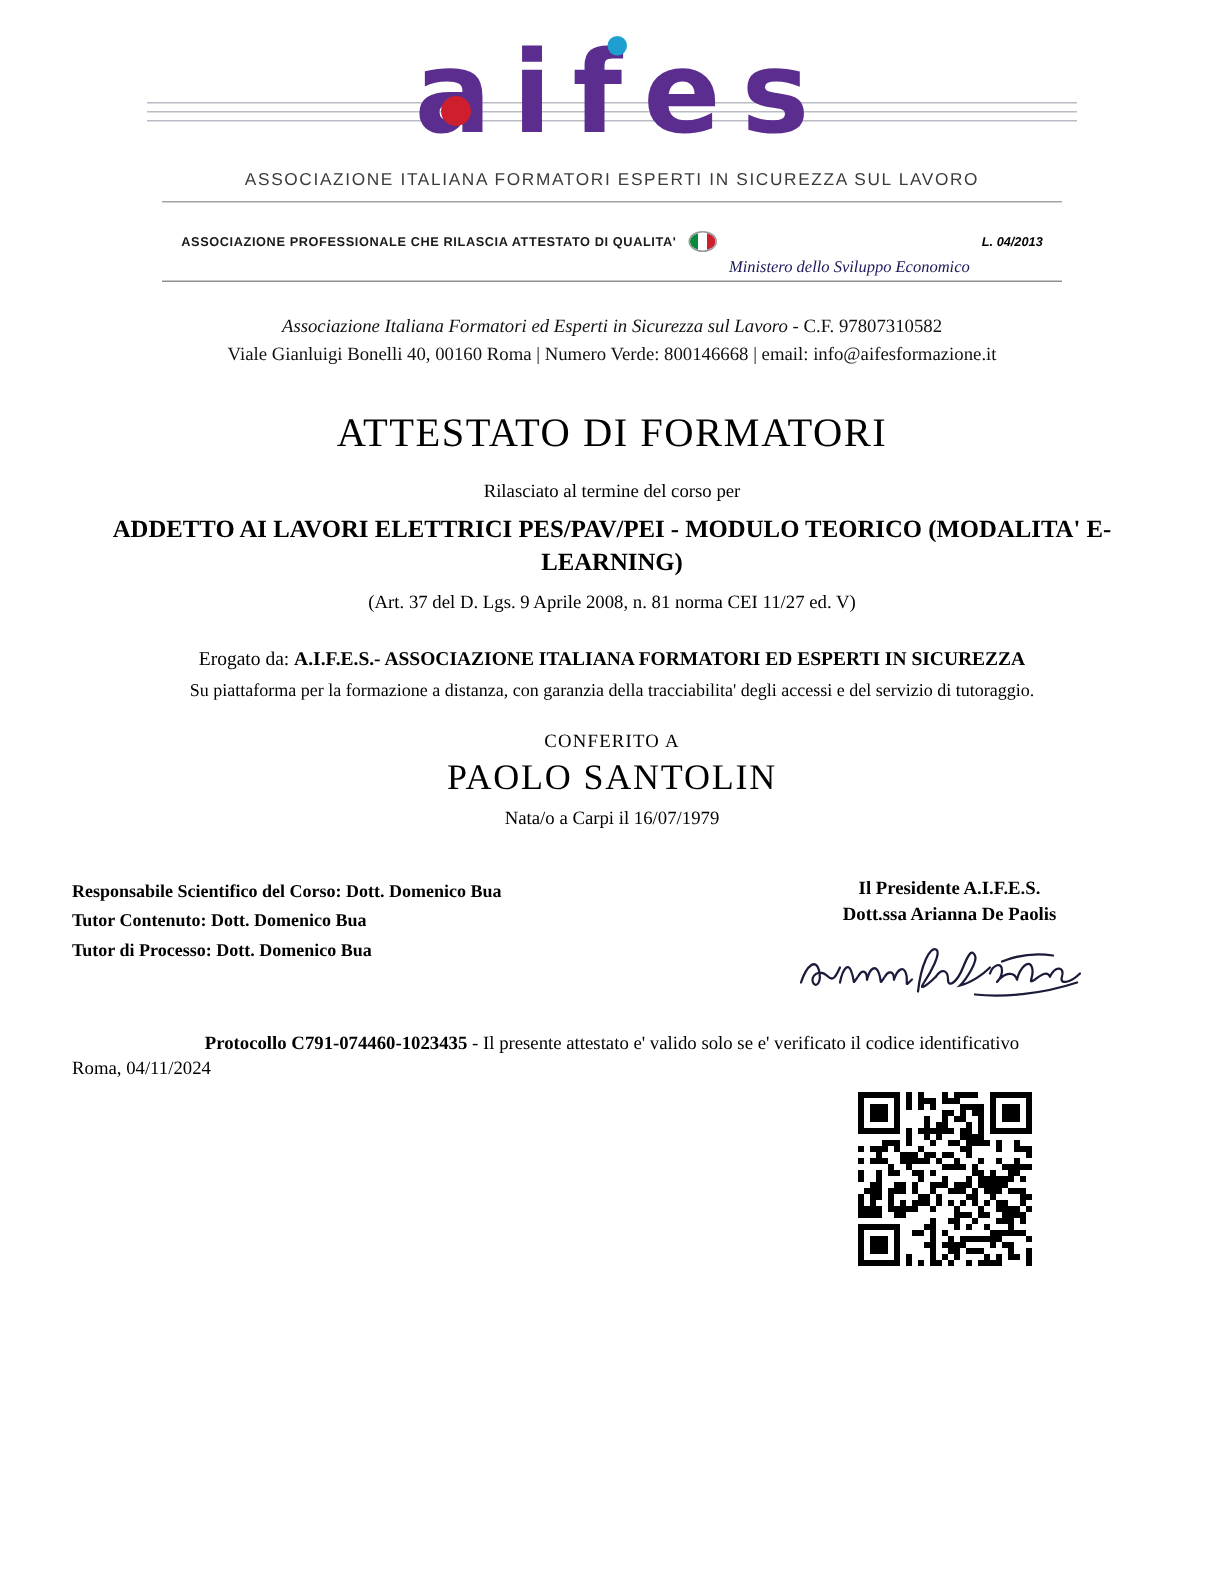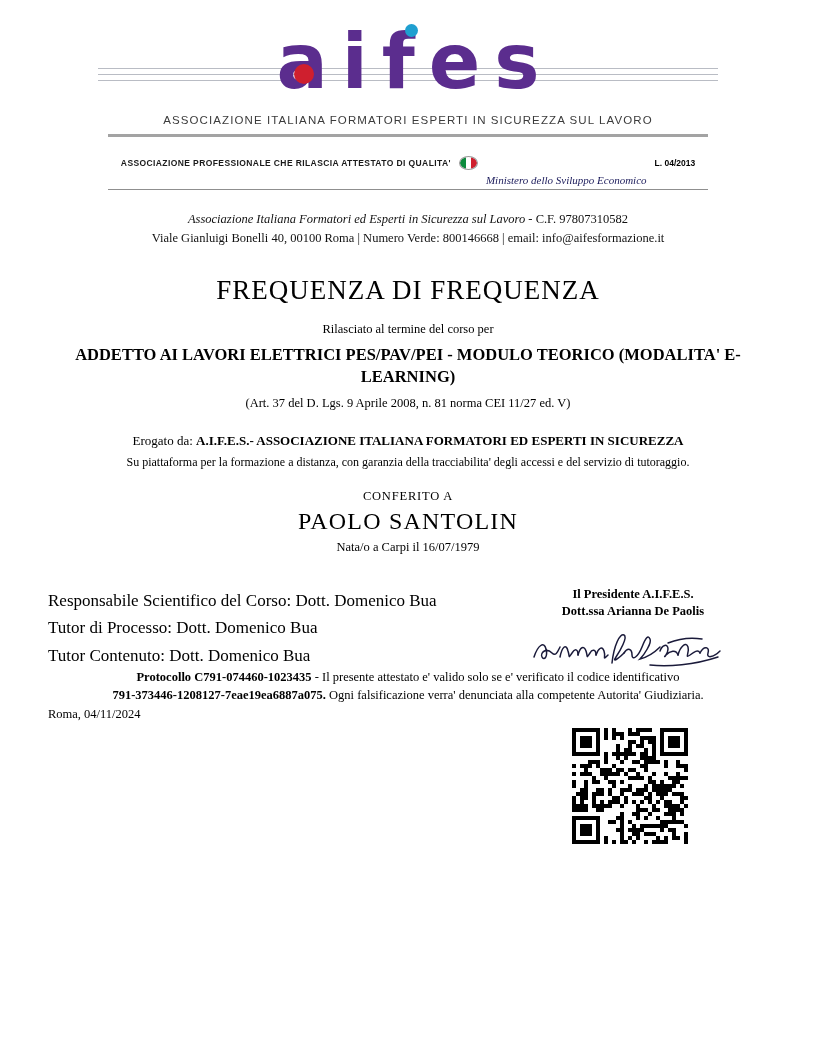--- a/index.html
+++ b/index.html
@@ -75,21 +75,21 @@
   .assoc-line {
     font-family: "Liberation Sans", sans-serif;
     font-size: 11.5px;
     letter-spacing: 1.1px;
     color: #3b3b3b;
     margin-top: 4px;
   }
   .quality-bar {
     margin: 8px auto 0;
     width: 600px;
-    border-top: 3px solid #a3a3a3;
+    border-top: 1px solid #a3a3a3;
     border-bottom: 1px solid #8f8f8f;
     padding: 3px 0;
     display: flex;
     align-items: center;
     justify-content: center;
     gap: 8px;
   }
   .quality-text {
     font-family: "Liberation Sans", sans-serif;
     font-size: 8.5px;
@@ -111,20 +111,21 @@
     font-family: "Liberation Serif", serif;
     font-style: italic;
     font-size: 11px;
     color: #1a1a5a;
     margin-top: 34px;
   }
   .lnum {
     font-family: "Liberation Sans", sans-serif;
     font-size: 8.5px;
     font-weight: bold;
+    font-style: italic;
   }
 
   
   .addr {
     text-align: center;
     margin-top: 20px;
     font-size: 12.5px;
     line-height: 1.55;
     color: #111;
   }
@@ -201,23 +202,24 @@
   }
   .cf b { font-weight: bold; letter-spacing: .3px; }
 
   
   .mid {
     display: flex;
     justify-content: space-between;
     margin-top: 32px;
   }
   .staff {
-    font-size: 17px;
+    font-size: 12px;
     line-height: 1.6;
     padding-left: 0px;
+    font-weight: bold;
   }
   .sign {
     text-align: center;
     width: 250px;
     padding-right: 10px;
   }
   .sign .l1 {
     font-size: 12.5px;
     font-weight: bold;
   }
@@ -341,43 +343,43 @@
       <span class="flag"></span>
       <span class="ministero">Ministero dello Sviluppo Economico</span>
       <span class="lnum">L. 04/2013</span>
     </div>
   </div>
 
   <div class="addr">
     <div>
       <span class="it">Associazione Italiana Formatori ed Esperti in Sicurezza sul Lavoro</span><span> - C.F. 97807310582</span>
     </div>
-    <div>Viale Gianluigi Bonelli 40, 00100 Roma | Numero Verde: 800146668 | email: info@aifesformazione.it</div>
+    <div>Viale Gianluigi Bonelli 40, 00160 Roma | Numero Verde: 800146668 | email: info@aifesformazione.it</div>
   </div>
 
-  <div class="title">FREQUENZA DI FREQUENZA</div>
+  <div class="title">ATTESTATO DI FORMATORI</div>
   <div class="rilasciato">Rilasciato al termine del corso per</div>
   <div class="course">ADDETTO AI LAVORI ELETTRICI PES/PAV/PEI - MODULO TEORICO (MODALITA' E-LEARNING)</div>
   <div class="artref">(Art. 37 del D. Lgs. 9 Aprile 2008, n. 81 norma CEI 11/27 ed. V)</div>
 
   <div class="erogato">
     <span>Erogato da:</span>
     <b>A.I.F.E.S.- ASSOCIAZIONE ITALIANA FORMATORI ED ESPERTI IN SICUREZZA</b>
   </div>
   <div class="platform">Su piattaforma per la formazione a distanza, con garanzia della tracciabilita' degli accessi e del servizio di tutoraggio.</div>
 
   <div class="conferito">CONFERITO A</div>
   <div class="person">PAOLO SANTOLIN</div>
   <div class="birth">Nata/o a Carpi il 16/07/1979</div>
 
   <div class="mid">
     <div class="staff">
       <div>Responsabile Scientifico del Corso: Dott. Domenico Bua</div>
+      <div>Tutor Contenuto: Dott. Domenico Bua</div>
       <div>Tutor di Processo: Dott. Domenico Bua</div>
-      <div>Tutor Contenuto: Dott. Domenico Bua</div>
     </div>
     <div class="sign">
       <div class="l1">Il Presidente A.I.F.E.S.</div>
       <div class="l2">Dott.ssa Arianna De Paolis</div>
       <div class="sig-img">
         <svg width="210" height="46" viewBox="0 0 210 46" xmlns="http://www.w3.org/2000/svg">
           <g fill="none" stroke="#1a1a3a" stroke-width="1.5" stroke-linecap="round">
             <path d="M6 30 C10 18, 16 14, 18 22 C20 30, 16 34, 14 30 C12 26, 18 20, 24 26 C28 30, 30 24, 32 20"></path>
             <path d="M32 30 C34 20, 38 16, 40 24 C42 30, 40 32, 44 26 C47 21, 50 22, 50 28"></path>
             <path d="M50 28 C52 20, 56 18, 58 24 C60 30, 58 32, 62 26 C64 22, 68 22, 68 28"></path>
@@ -1241,18 +1243,15 @@
         <i style="background: rgb(255, 255, 255);"></i>
         <i style="background: rgb(255, 255, 255);"></i>
         <i></i>
       </div>
   </div>
 
   <div class="footer">
     <div>
       <b>Protocollo C791-074460-1023435</b><span> - Il presente attestato e' valido solo se e' verificato il codice identificativo</span>
     </div>
-    <div>
-      <b>791-373446-1208127-7eae19ea6887a075.</b><span> Ogni falsificazione verra' denunciata alla competente Autorita' Giudiziaria.</span>
-    </div>
   </div>
 
 </div>
 
 </body></html>

